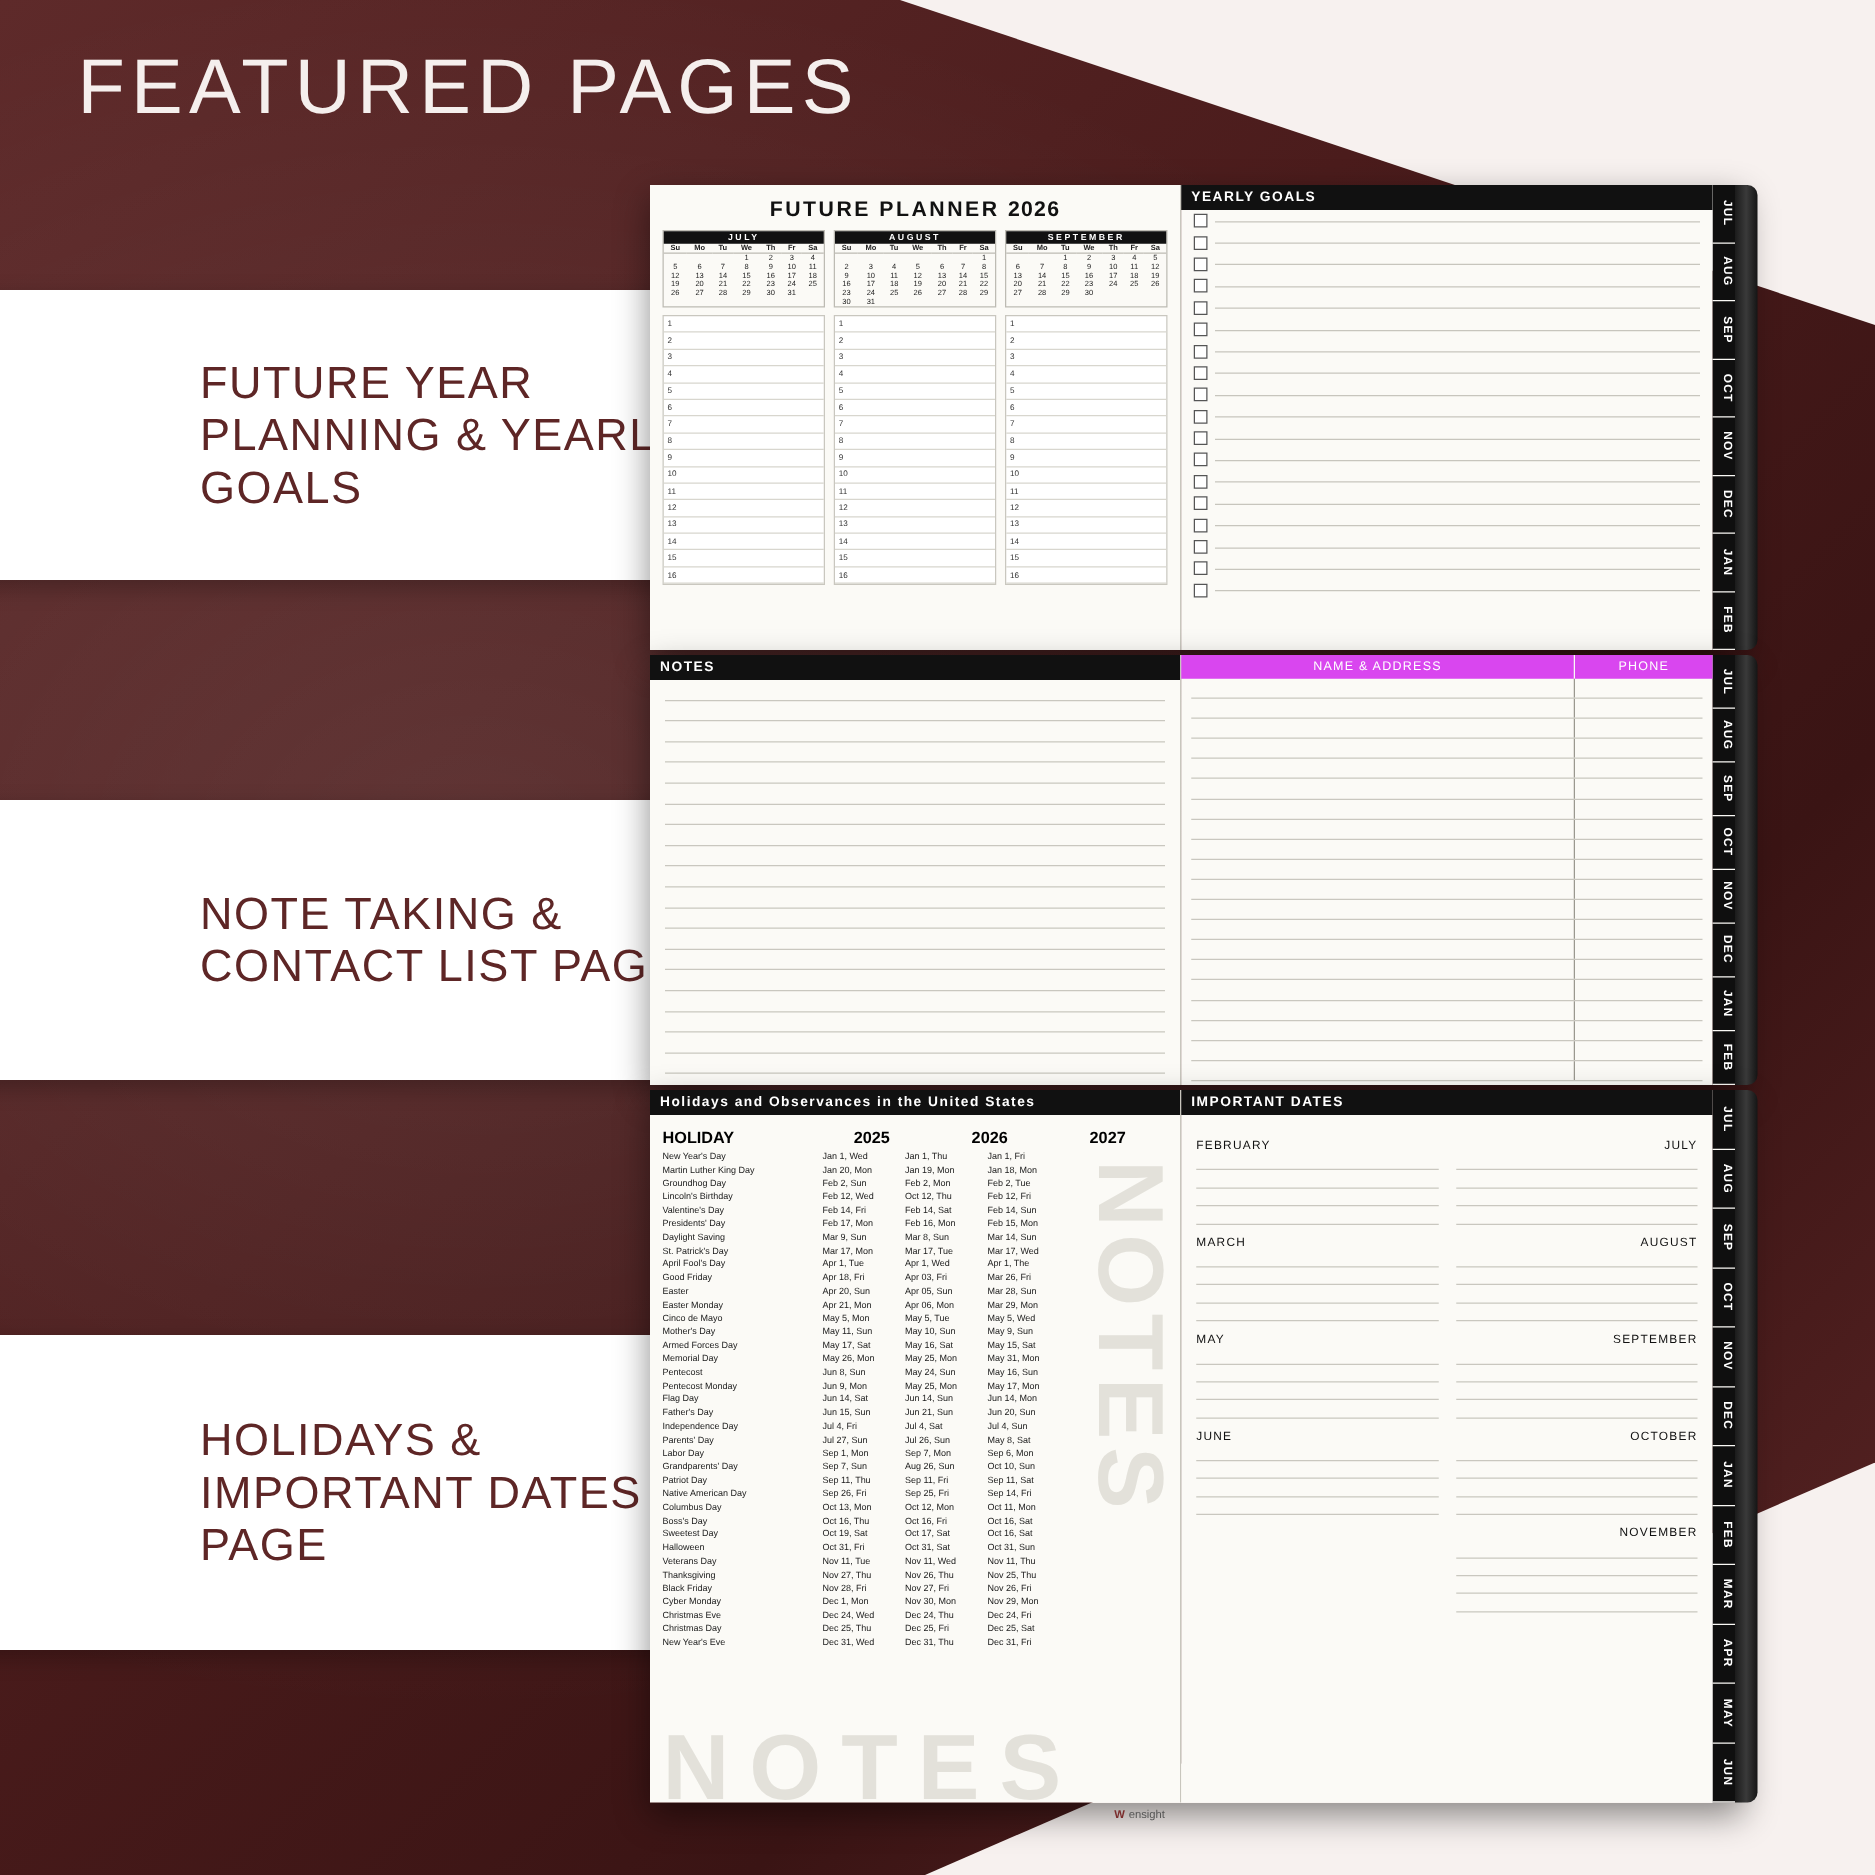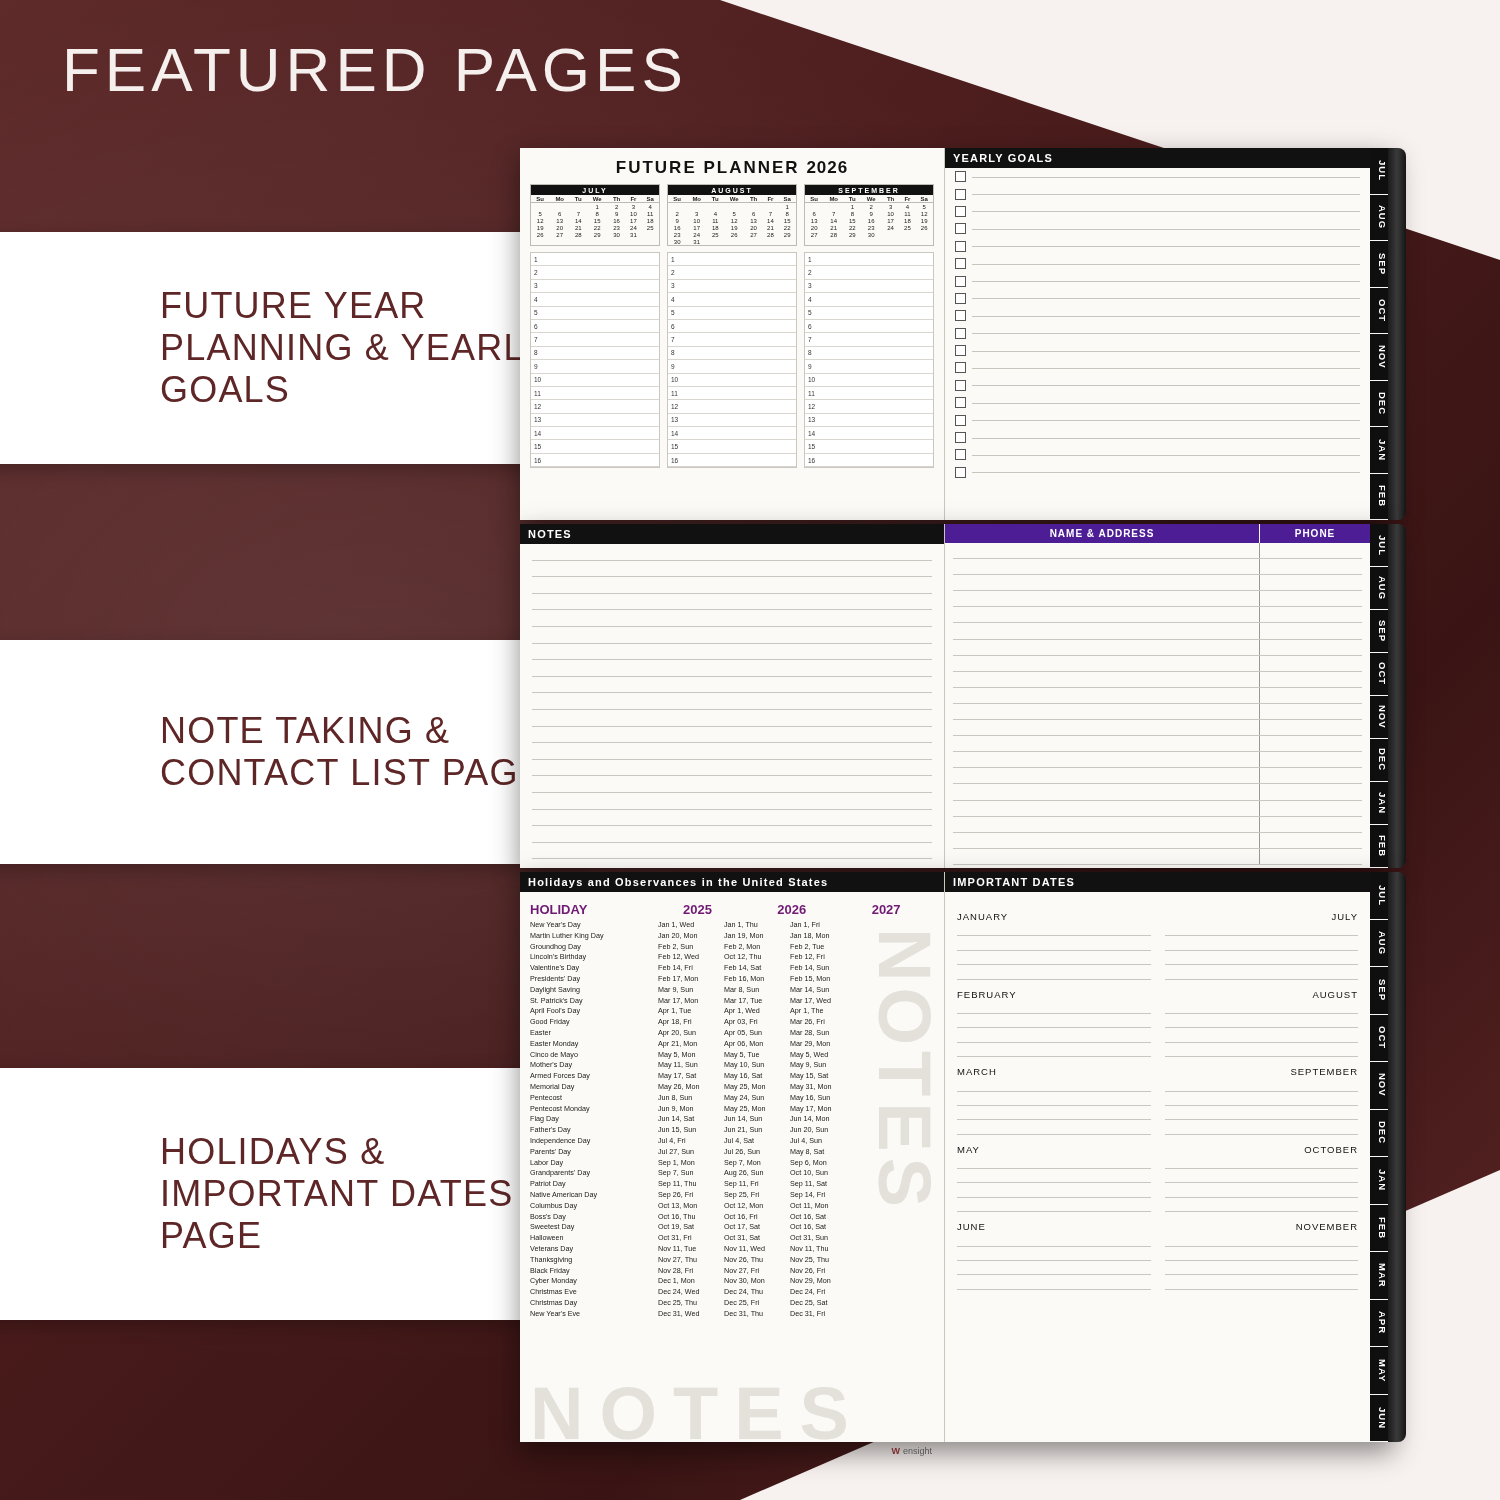--- a/index.html
+++ b/index.html
@@ -82,31 +82,31 @@
   .numlist{flex:1;border:1px solid #c9c7bf;background:#fff;}
   .numlist .nrow{display:flex;border-bottom:1px solid #d8d6ce;height:12.4px;align-items:center;}
   .numlist .nrow .n{font-size:6.5px;color:#333;width:16px;padding-left:3px;}
 
   .goal-row{display:flex;align-items:center;gap:6px;padding:0 10px;height:17.4px;}
   .goal-row .cb{width:9px;height:9px;border:1px solid #555;background:#fff;flex:none;}
   .goal-row .ln{flex:1;border-bottom:1px solid #c7c5bd;height:1px;}
 
   .noteline{margin:0 12px;border-bottom:1px solid #c9c7bf;height:15.6px;}
 
-  .contact-head{display:flex;background:#4c1d95;color:#fff;font-size:10px;font-weight:bold;
+  .contact-head{display:flex;background:#d946ef;color:#fff;font-size:10px;font-weight:normal;
     letter-spacing:1px;}
   .contact-head .na{flex:1;text-align:center;padding:4px 0;}
   .contact-head .ph{width:110px;text-align:center;padding:4px 0;border-left:1px solid #fbfaf6;}
   .contact-row{display:flex;height:15.1px;border-bottom:1px solid #c9c7bf;margin:0 8px;}
   .contact-row .c1{flex:1;}
   .contact-row .c2{width:102px;border-left:1px solid #9a988f;}
 
   
   .holwrap{padding:6px 10px 0;position:relative;height:100%;box-sizing:border-box;}
-  .holhead{display:flex;font-size:13px;font-weight:bold;color:#701a75;padding:4px 0 3px;gap:32px;}
+  .holhead{display:flex;font-size:13px;font-weight:bold;color:#000000;padding:4px 0 3px;gap:32px;}
   .holhead .h0{width:128px;}
   .holhead .hy{width:66px;}
   .holtable{font-size:7.2px;color:#1a1a1a;}
   .holrow{display:flex;line-height:10.8px;}
   .holrow .c0{width:128px;}
   .holrow .c1,.holrow .c2,.holrow .c3{width:66px;}
   .notes-ghost{position:absolute;right:6px;top:36px;color:#e3e1da;
     font-size:74px;font-weight:bold;letter-spacing:6px;line-height:.92;
     writing-mode:vertical-rl;}
   .notes-ghost2{position:absolute;left:10px;bottom:6px;color:#e3e1da;
@@ -952,27 +952,20 @@
       <div class="brand">
         <span class="mk">W</span>
         <span>ensight</span>
       </div>
     </div>
   </div>
   <div class="page">
     <div class="bar">IMPORTANT DATES</div>
     <div class="idcol">
       <div class="idhalf" id="idleft">
-          <div class="idblock">
-            <div class="idmonth">JANUARY</div>
-            <div class="idline"></div>
-            <div class="idline"></div>
-            <div class="idline"></div>
-            <div class="idline"></div>
-          </div>
           <div class="idblock">
             <div class="idmonth">FEBRUARY</div>
             <div class="idline"></div>
             <div class="idline"></div>
             <div class="idline"></div>
             <div class="idline"></div>
           </div>
           <div class="idblock">
             <div class="idmonth">MARCH</div>
             <div class="idline"></div>

